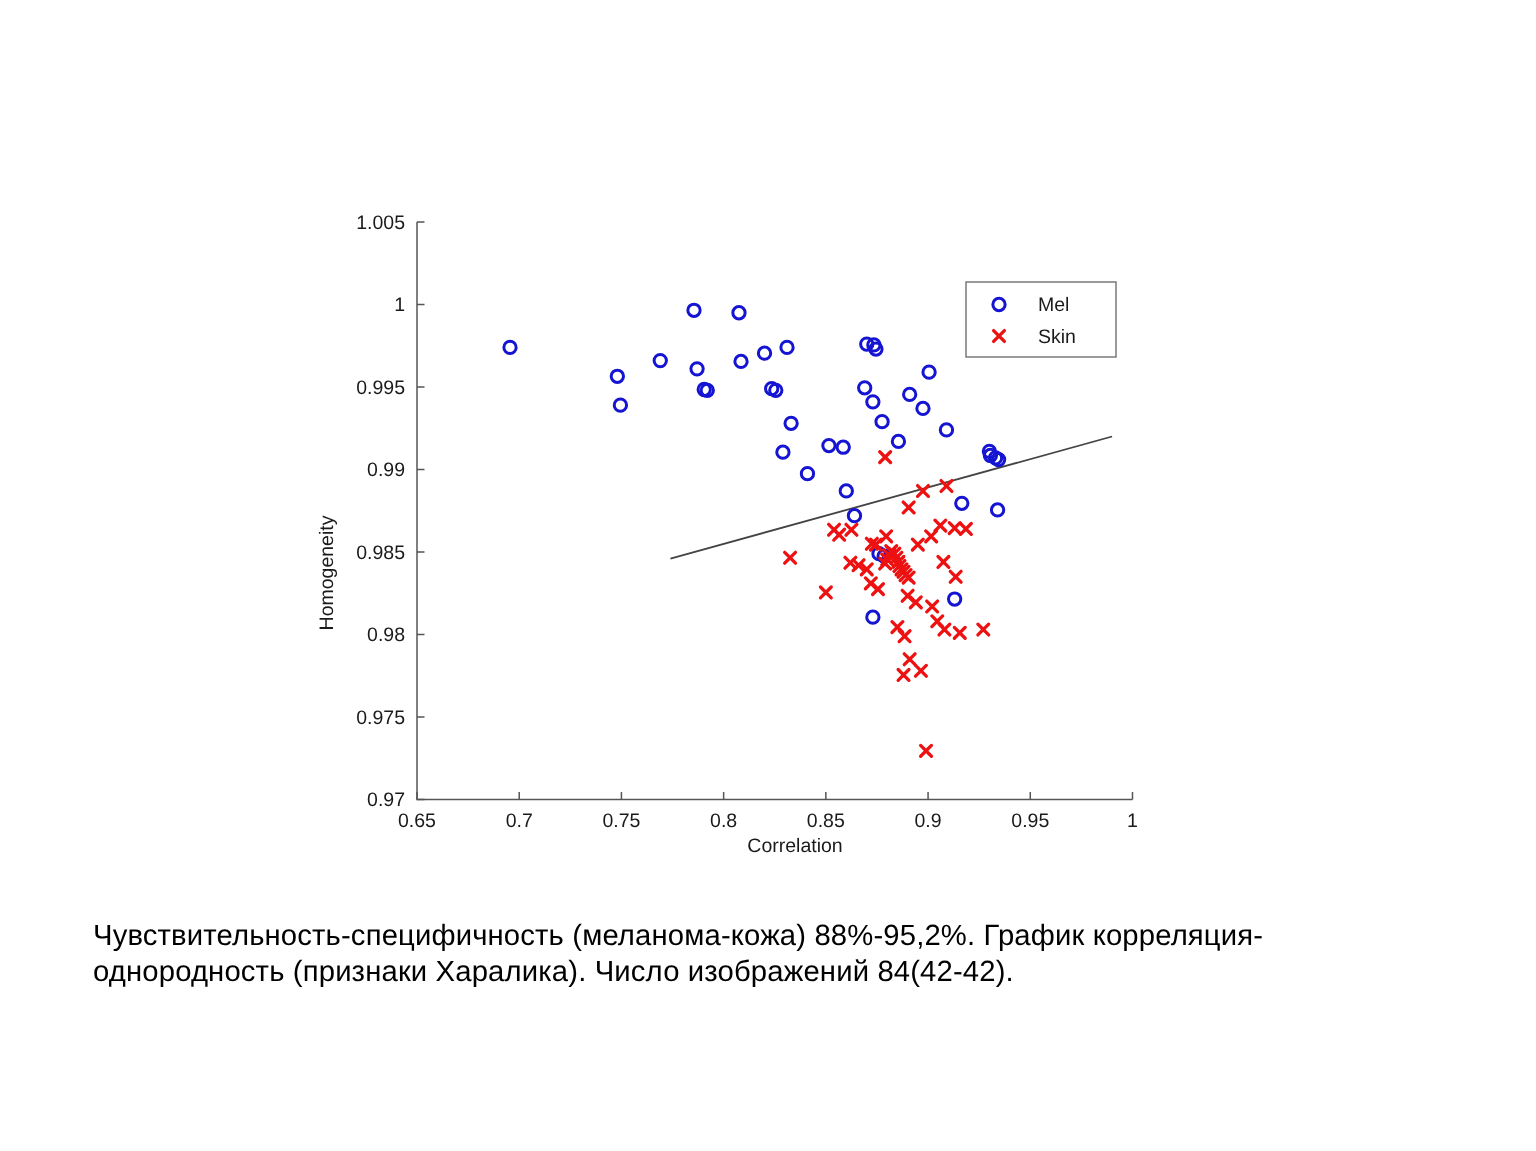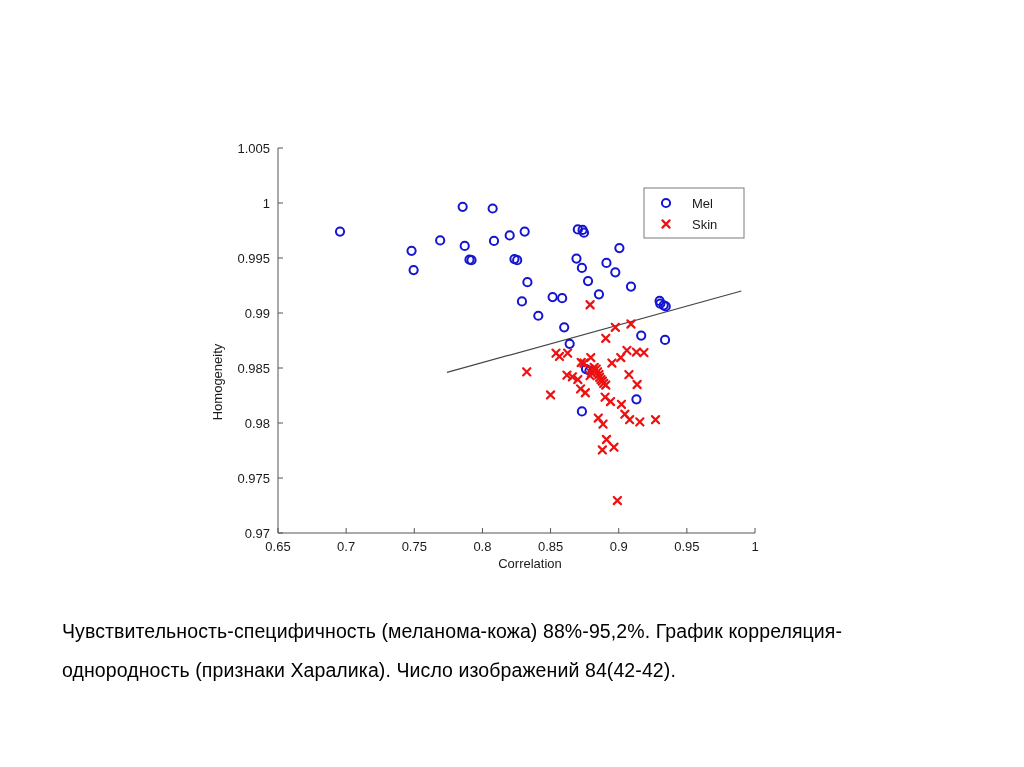--- a/index.html
+++ b/index.html
@@ -86,21 +86,21 @@
   }
 
   
   #caption {
     position: absolute;
     left: 62px;
     top: 612px;
     width: 900px;
     font-family: "Liberation Sans", sans-serif;
     font-size: 19.5px;
-    line-height: 39px;
+    line-height: 24px;
     color: #000000;
     letter-spacing: 0.1px;
   }
 </style>
 </head>
 <body>
 
 <div id="slide">
 
   <div id="figure">

